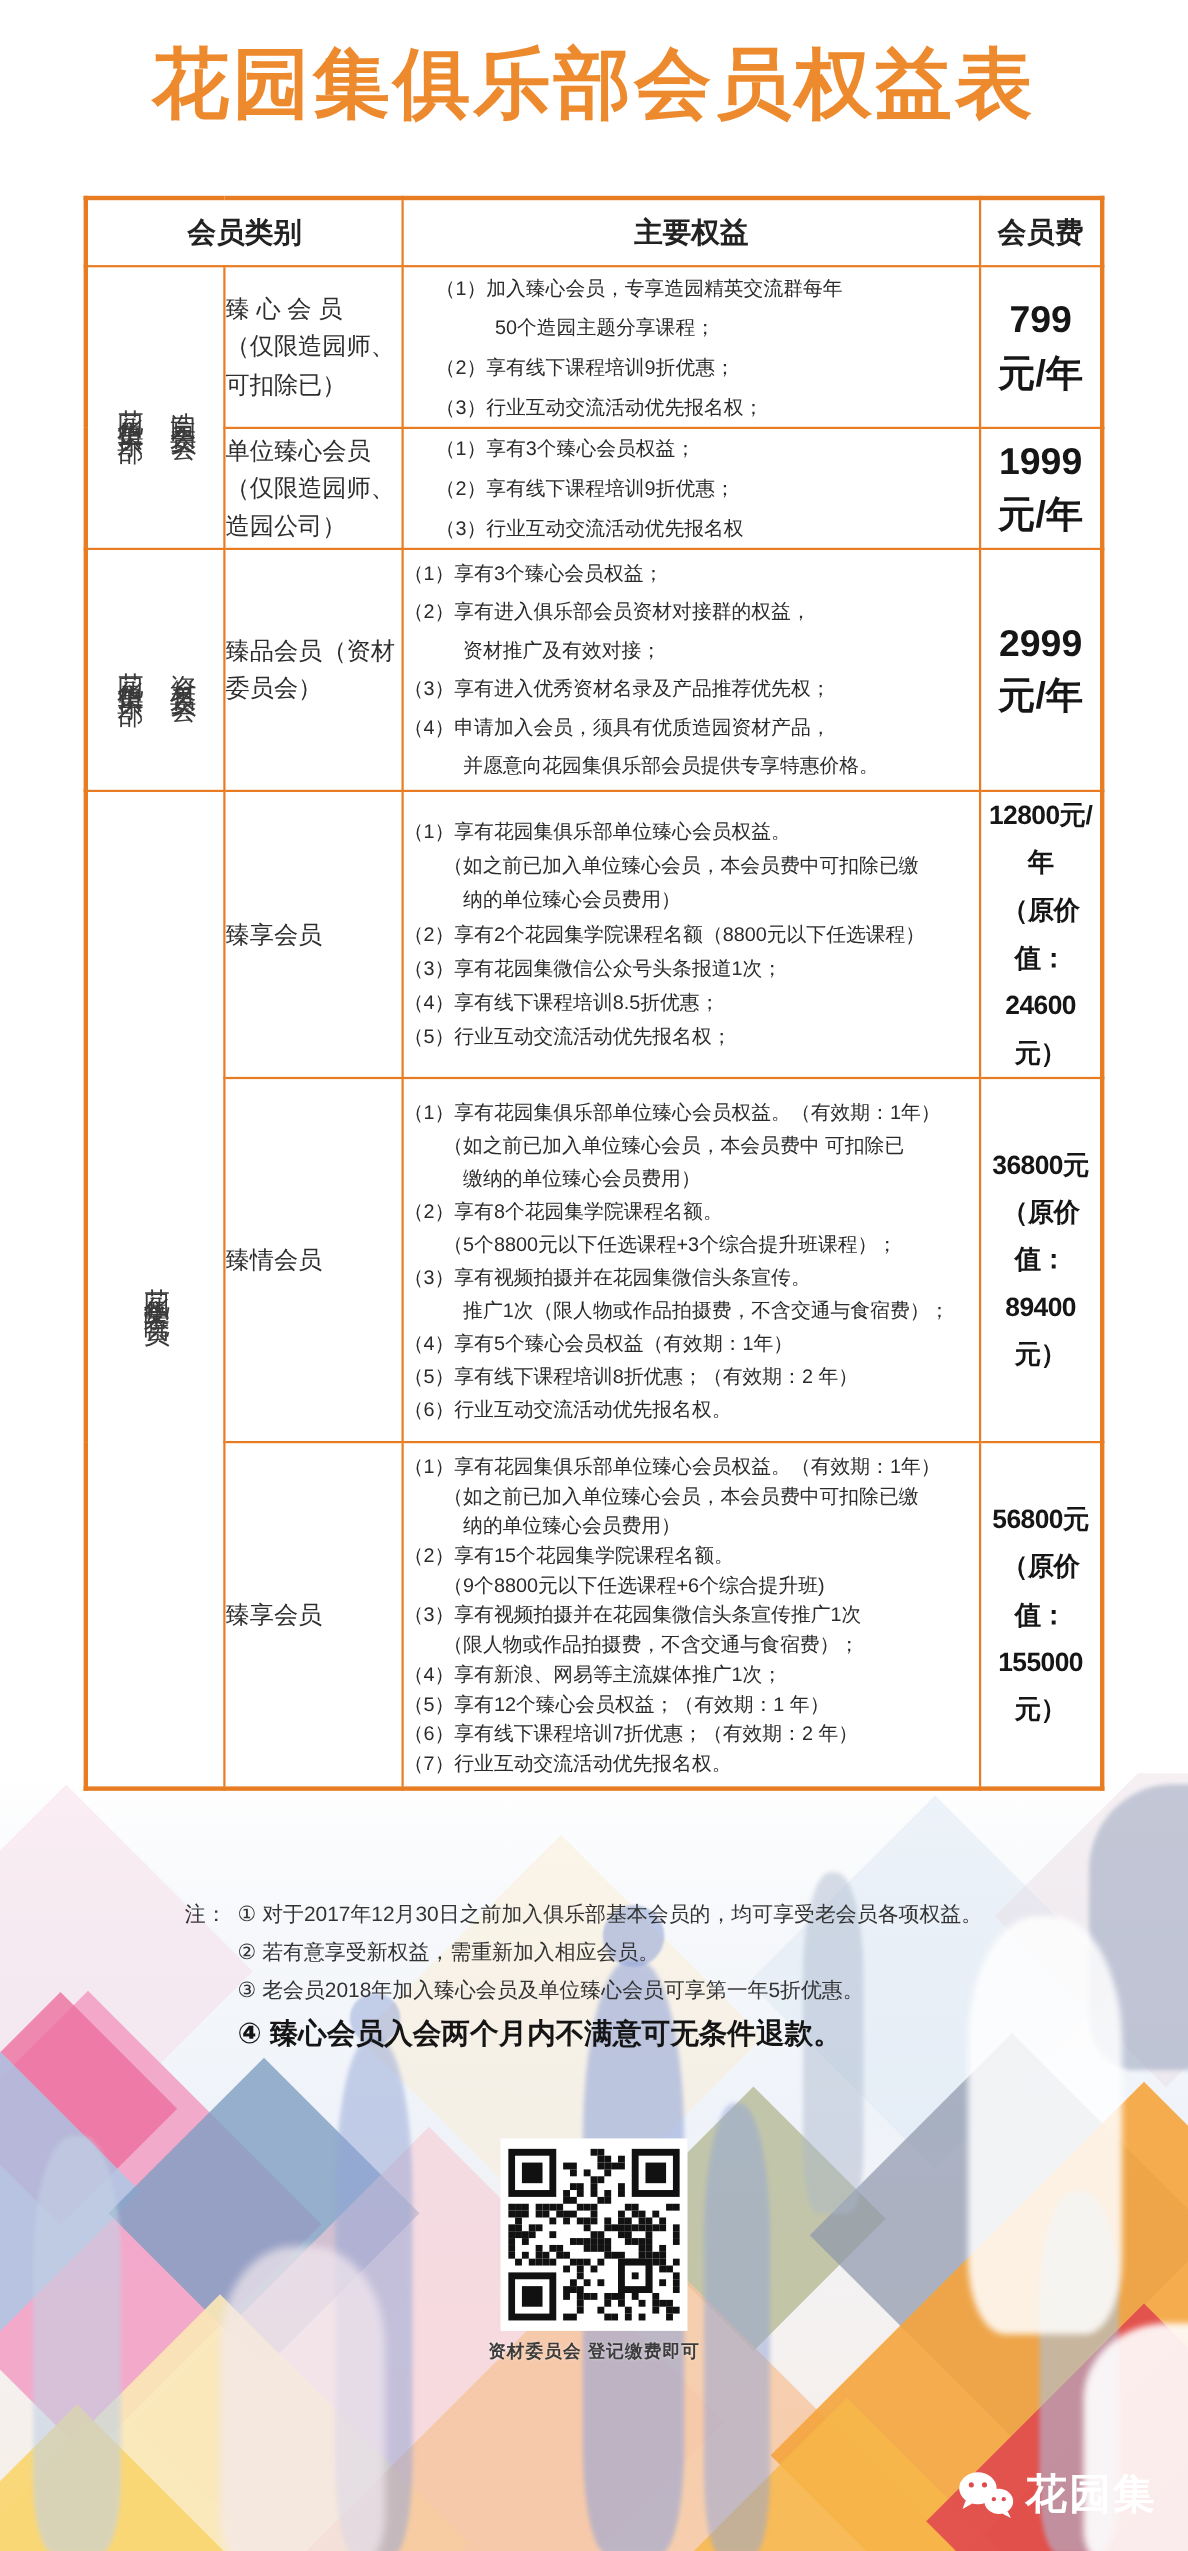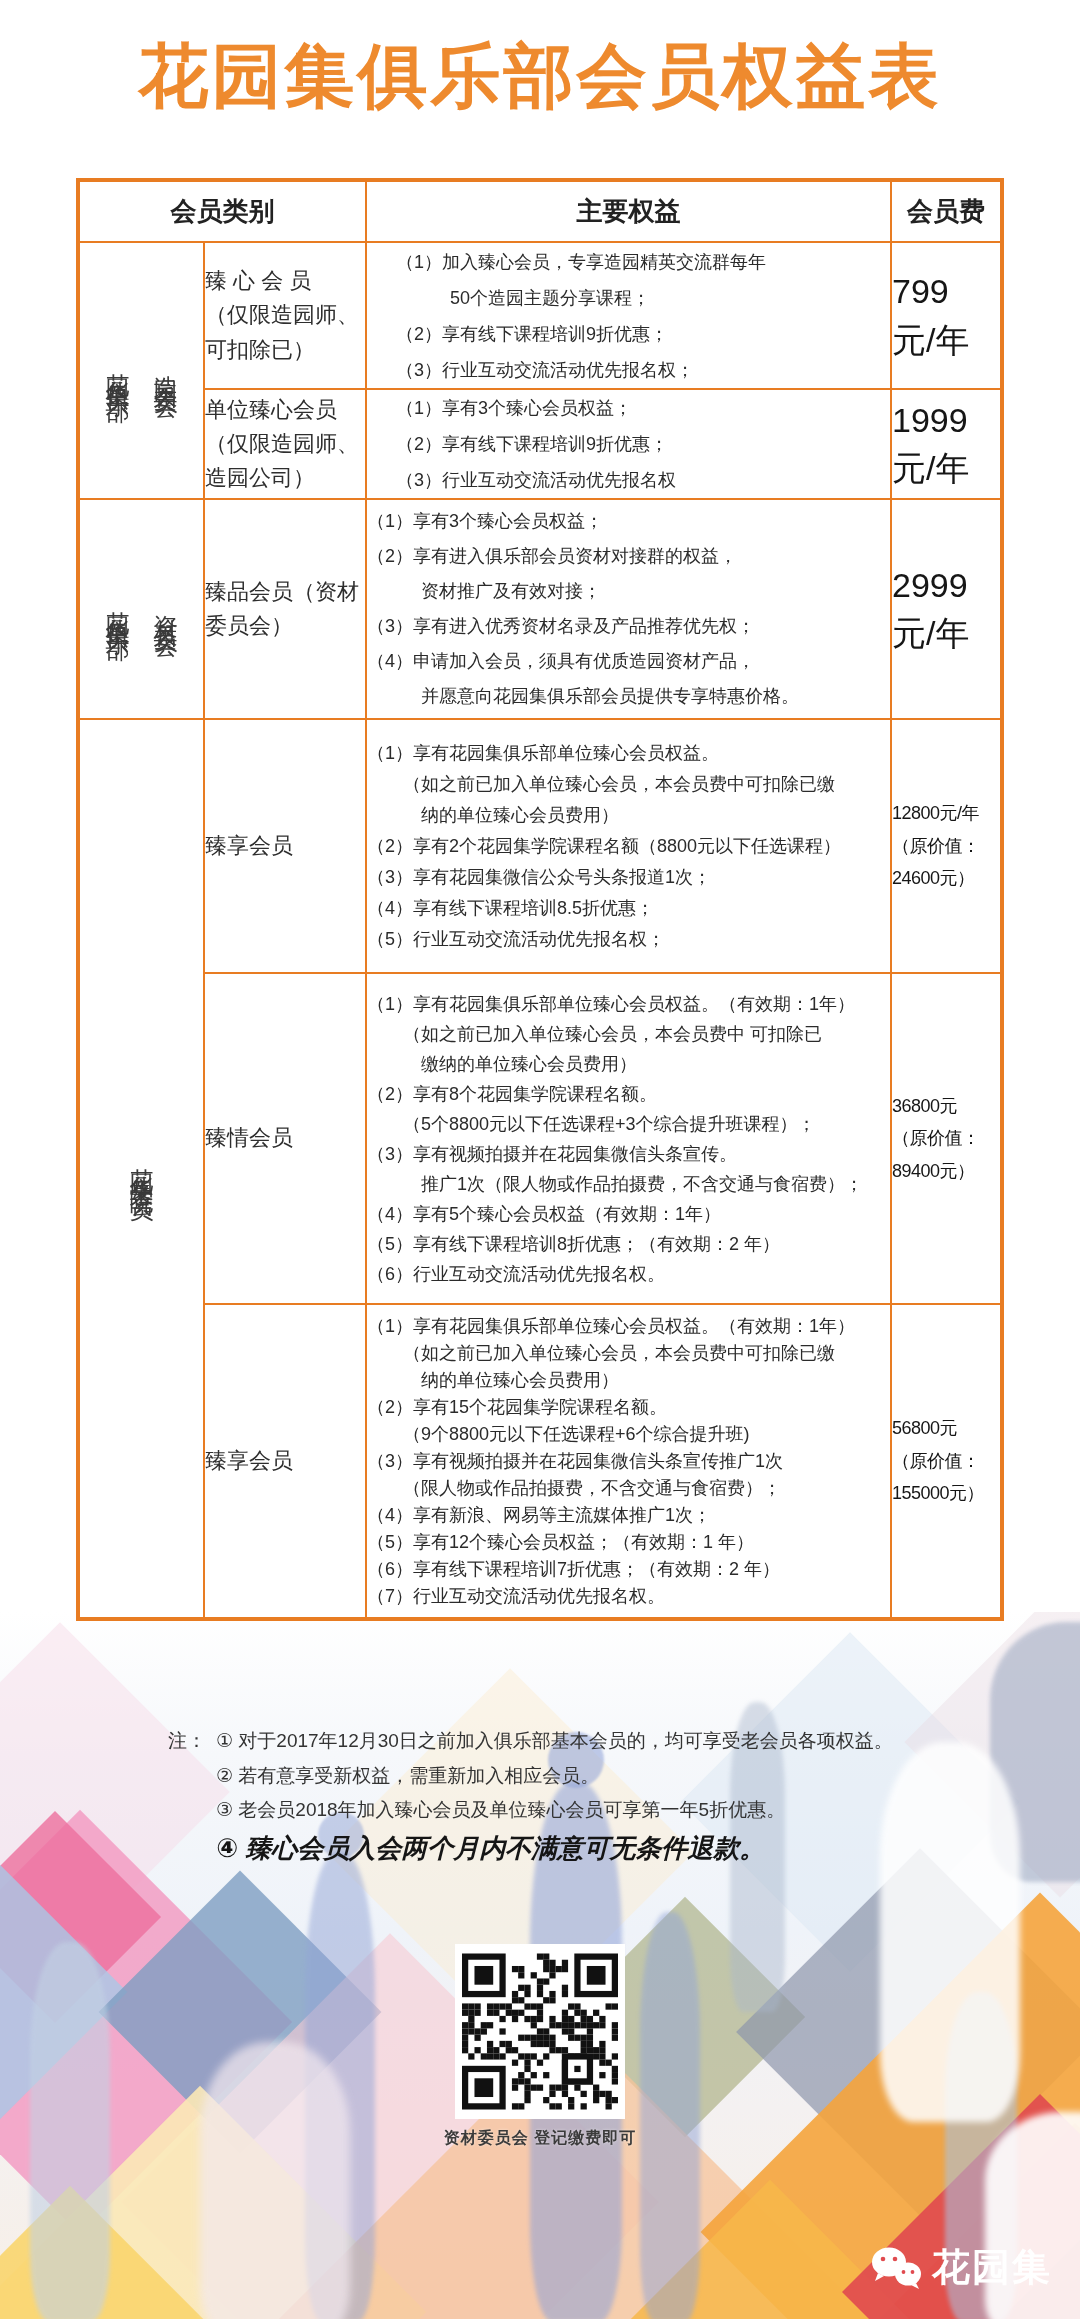--- a/index.html
+++ b/index.html
@@ -41,39 +41,39 @@
   td.benefits-cell{
     vertical-align:middle;text-align:left;padding:8px 4px 8px 20px;
     font-size:18px;white-space:pre-line;color:#2b2b2b;
   }
   tr.r1 .benefits-cell,tr.r2 .benefits-cell{line-height:36px;padding-left:29px;}
   tr.r3 .benefits-cell{line-height:35px;}
   tr.r4 .benefits-cell{line-height:31px;}
   tr.r5 .benefits-cell{line-height:30px;}
   tr.r6 .benefits-cell{line-height:27px;}
   td.fee{
-    vertical-align:middle;font-weight:400;color:#161616;
+    vertical-align:middle;text-align:center;font-weight:700;color:#161616;
     white-space:pre-line;padding:0 3px;
   }
   td.fee.big{font-size:34px;line-height:1.42;}
-  td.fee.small{font-size:18px;line-height:1.8;letter-spacing:-0.5px;}
+  td.fee.small{font-size:24px;line-height:1.8;letter-spacing:-0.5px;}
   
   .bg{position:absolute;left:0;top:1612px;width:1080px;height:707px;overflow:hidden;}
   .bg::before{
     content:"";position:absolute;inset:0;
     background:linear-gradient(180deg,#ffffff 0%,#f6f8fb 20%,#eff3f9 45%,#f4f1f1 70%,#f7efe6 100%);
   }
   .dia{position:absolute;transform:rotate(45deg);}
   .sil{position:absolute;border-radius:45% 45% 24% 24%/30% 30% 18% 18%;filter:blur(2px);}
   .head{position:absolute;border-radius:50%;filter:blur(1px);}
   
   .notes{position:absolute;left:168px;top:1728px;width:800px;}
   .note-row{display:flex;align-items:flex-start;margin-bottom:9px;font-size:19px;line-height:1.35;color:#333;}
   .note-prefix{flex:0 0 48px;font-size:19px;color:#333;}
-  .note-row.em{font-size:26px;font-weight:800;color:#151515;margin-top:8px;margin-bottom:16px;line-height:1.3;font-style:italic;}
+  .note-row.em{font-size:26px;font-weight:800;color:#151515;margin-top:8px;margin-bottom:16px;line-height:1.3;}
   .note-row.em .note-prefix{font-size:26px;}
   
   .qr-block{position:absolute;left:455px;top:1944px;width:170px;}
   .qr-code{width:170px;height:175px;background:#ffffff;box-sizing:border-box;padding:7px;}
   .qr-code svg{display:block;width:100%;height:100%;}
   .qr-caption{
     width:260px;margin-left:-45px;margin-top:9px;text-align:center;
     font-size:16px;font-weight:700;color:#3b3b3b;letter-spacing:1px;white-space:nowrap;
     text-shadow:0 0 3px rgba(255,255,255,.55);
   }

